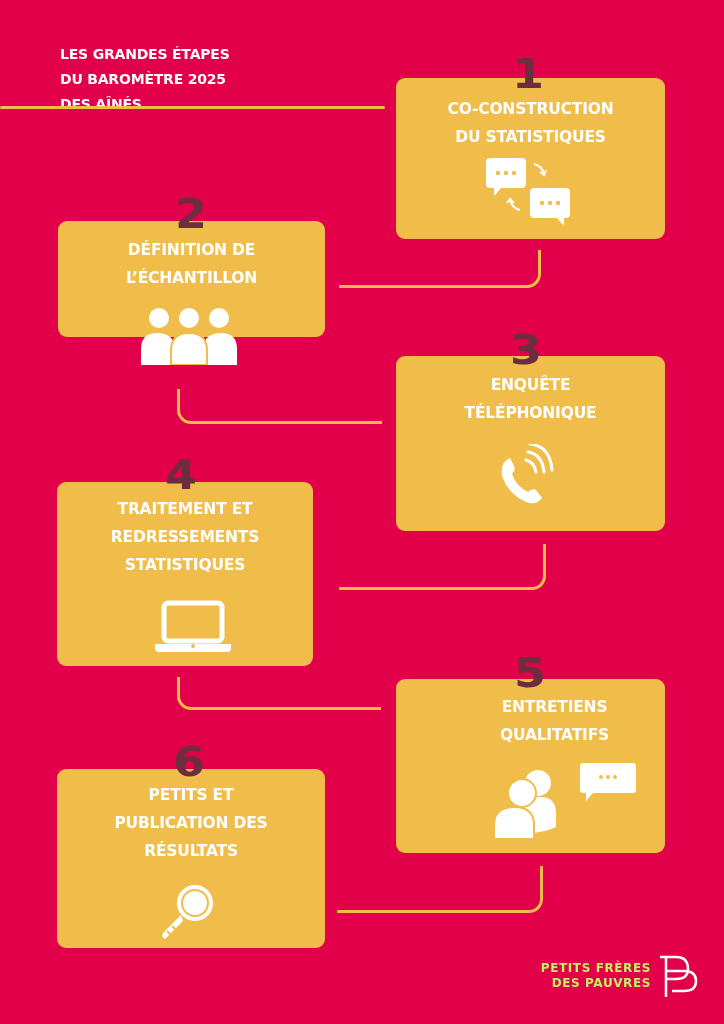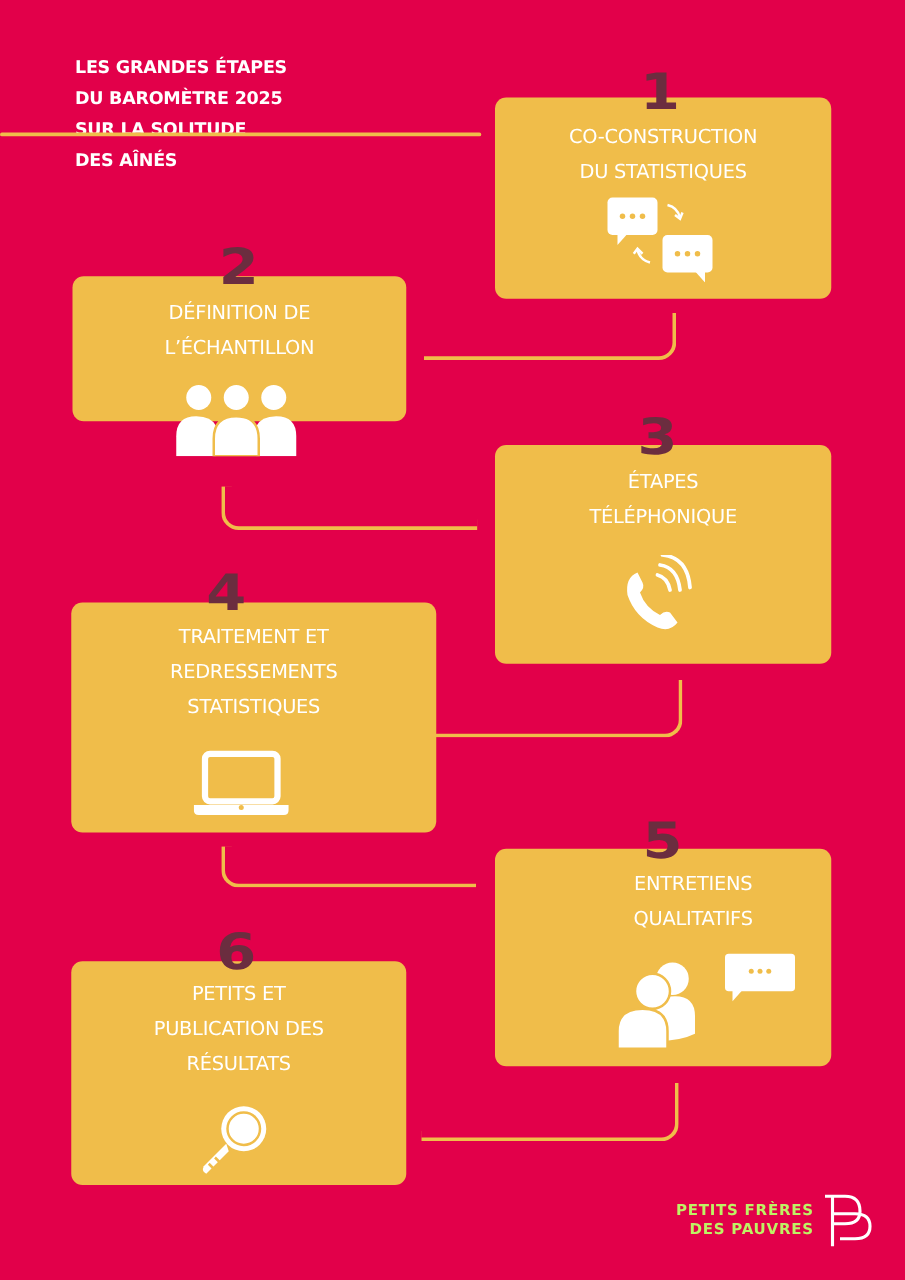--- a/index.html
+++ b/index.html
@@ -5,35 +5,34 @@
   html, body { margin:0; padding:0; }
   body { width:724px; height:1024px; background:#E2004A; position:relative; overflow:hidden;
          font-family:"DejaVu Sans", sans-serif; }
   .title { position:absolute; left:60px; top:42px; color:#fff; font-weight:bold; font-size:14px;
            line-height:25px; letter-spacing:-0.2px; }
   .title div { white-space:nowrap; }
   .hline { position:absolute; background:#F0BD4A; }
   .box { position:absolute; background:#F0BD4A; border-radius:9px; }
   .num { position:absolute; color:#6B2D3F; font-weight:bold; font-size:40px; line-height:40px;
          font-family:"DejaVu Sans", sans-serif; transform:scaleX(1.15); }
-  .btxt { position:absolute; left:0; right:0; text-align:center; color:#fff; font-weight:normal;
+  .btxt { position:absolute; left:0; right:0; text-align:center; color:#fff; font-weight:bold;
           font-size:15.5px; line-height:28px; letter-spacing:-0.2px; }
   .btxt div { white-space:nowrap; }
   .icon { position:absolute; }
   .conn { position:absolute; border:3px solid #F0BD4A; box-sizing:border-box; }
   .logo { position:absolute; right:73px; top:961px; text-align:right; color:#bef264; font-weight:bold;
           font-size:12px; line-height:15px; letter-spacing:0.6px; }
 </style>
 </head>
 <body>
 
 <div class="title">
   <div>LES GRANDES ÉTAPES</div>
   <div>DU BAROMÈTRE 2025</div>
-  <div>SUR LA SOLITUDE</div>
   <div>DES AÎNÉS</div>
 </div>
 <div class="hline" style="left:0;top:106px;width:385px;height:3px;border-radius:2px;"></div>
 
 <div class="conn" style="left:339px;top:250px;width:202px;height:38px;border-left:none;border-top:none;border-bottom-right-radius:14px;"></div>
 <div class="conn" style="left:177px;top:389px;width:205px;height:35px;border-right:none;border-top:none;border-bottom-left-radius:14px;"></div>
 <div class="conn" style="left:339px;top:544px;width:207px;height:46px;border-left:none;border-top:none;border-bottom-right-radius:14px;"></div>
 <div class="conn" style="left:177px;top:677px;width:204px;height:33px;border-right:none;border-top:none;border-bottom-left-radius:14px;"></div>
 <div class="conn" style="left:337px;top:866px;width:206px;height:47px;border-left:none;border-top:none;border-bottom-right-radius:14px;"></div>
 
@@ -72,33 +71,33 @@
     <circle cx="80" cy="11" r="10" fill="#fff"></circle>
     <path d="M2 58 V42 Q2 26 18 26 Q30 26 34 34 V58 Z" fill="#fff"></path>
     <path d="M66 58 V34 Q70 26 82 26 Q98 26 98 42 V58 Z" fill="#fff"></path>
     <path d="M32 58 V44 Q32 26 50 26 Q68 26 68 44 V58 Z" fill="#fff" stroke="#F0BD4A" stroke-width="2"></path>
   </svg>
 </div>
 <div class="num" style="left:177px;top:194px;">2</div>
 
 <div class="box" style="left:396px;top:356px;width:269px;height:175px;">
   <div class="btxt" style="top:15px;">
-    <div>ÉTAPES</div>
+    <div>ENQUÊTE</div>
     <div>TÉLÉPHONIQUE</div>
   </div>
   <svg class="icon" style="left:100px;top:88px;" width="70" height="62" viewBox="0 0 70 62">
     <path d="M14 14 Q4 18 6 32 Q12 50 30 58 Q40 62 46 54 L40 46 Q36 44 32 48 Q20 42 16 30 Q20 26 18 22 Z" fill="#fff"></path>
     <path d="M30 16 Q38 18 40 28" stroke="#fff" stroke-width="3" fill="none" stroke-linecap="round"></path>
     <path d="M32 8 Q46 10 48 28" stroke="#fff" stroke-width="3" fill="none" stroke-linecap="round"></path>
     <path d="M34 0 Q54 2 56 26" stroke="#fff" stroke-width="3" fill="none" stroke-linecap="round"></path>
   </svg>
 </div>
 <div class="num" style="left:512px;top:330px;">3</div>
 
-<div class="box" style="left:57px;top:482px;width:292px;height:184px;">
+<div class="box" style="left:57px;top:482px;width:256px;height:184px;">
   <div class="btxt" style="top:13px;">
     <div>TRAITEMENT ET</div>
     <div>REDRESSEMENTS</div>
     <div>STATISTIQUES</div>
   </div>
   <svg class="icon" style="left:98px;top:118px;" width="76" height="52" viewBox="0 0 76 52">
     <rect x="9" y="3" width="58" height="38" rx="4" fill="none" stroke="#fff" stroke-width="5"></rect>
     <path d="M0 44 H76 V48 Q76 52 72 52 H4 Q0 52 0 48 Z" fill="#fff"></path>
     <circle cx="38" cy="46" r="2" fill="#F0BD4A"></circle>
   </svg>

